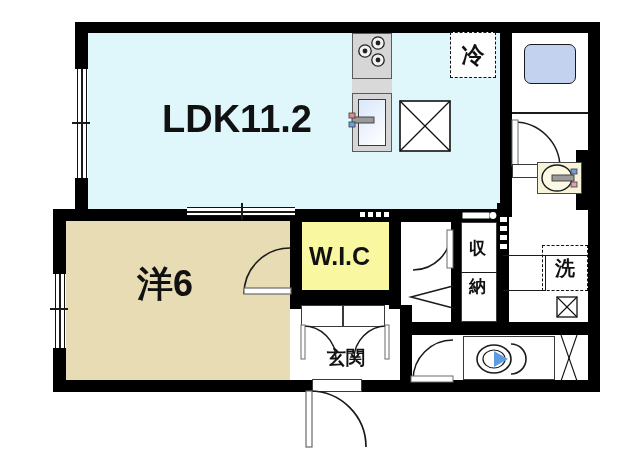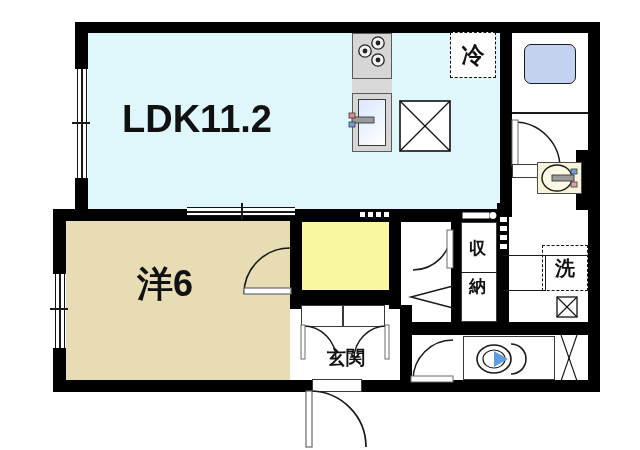--- a/index.html
+++ b/index.html
@@ -9,21 +9,21 @@
   .abs{position:absolute;box-sizing:border-box;}
   
   .fill{position:absolute;box-sizing:border-box;}
   
   .wall{position:absolute;background:#000000;}
   
   .line{position:absolute;background:#1a1a1a;}
   
   .lbl{position:absolute;color:#111111;font-weight:bold;white-space:nowrap;
        letter-spacing:0px;line-height:1;}
-  .lbl-ldk{font-size:38px;}
+  .lbl-ldk{font-size:38px;margin-left:40px;}
   .lbl-yo{font-size:36px;}
   .lbl-wic{font-size:25px;}
   .lbl-gk{font-size:19px;}
   .lbl-sn{font-size:17px;line-height:1.05;text-align:center;}
   .lbl-rei{font-size:23px;}
   .lbl-sen{font-size:20px;}
   
   .dashbox{position:absolute;border:1.6px dashed #111;background:#ffffff;
            display:flex;align-items:center;justify-content:center;}
   svg{display:block;overflow:visible;}
@@ -135,20 +135,21 @@
 
   <div class="abs" style="left:187px;top:207px;width:108px;height:9px;background:#ffffff;border-top:1.6px solid #111;border-bottom:1.6px solid #111;"></div>
   <div class="line" style="left:187px;top:211px;width:108px;height:1.6px;"></div>
   <div class="line" style="left:241px;top:203px;width:1.6px;height:17px;"></div>
 
   <svg class="abs" style="left:240px;top:244px;" width="52" height="52" viewBox="0 0 52 52">
     <path d="M50 4 A46 46 0 0 0 4 50" fill="none" stroke="#1a1a1a" stroke-width="1.6"></path>
     <rect x="4" y="44" width="47" height="6" fill="#ffffff" stroke="#6a6a6a" stroke-width="1.2"></rect>
   </svg>
 
+  <div class="lbl lbl-wic" style="left:309px;top:244px;">W.I.C</div>
 
   <svg class="abs" style="left:360px;top:209px;" width="32" height="12" viewBox="0 0 32 12">
     <rect x="0" y="3" width="5" height="5" fill="#ffffff"></rect>
     <rect x="8" y="3" width="5" height="5" fill="#ffffff"></rect>
     <rect x="16" y="3" width="5" height="5" fill="#ffffff"></rect>
     <rect x="24" y="3" width="5" height="5" fill="#ffffff"></rect>
   </svg>
 
   <div class="lbl lbl-gk" style="left:327px;top:348px;">玄関</div>
 

